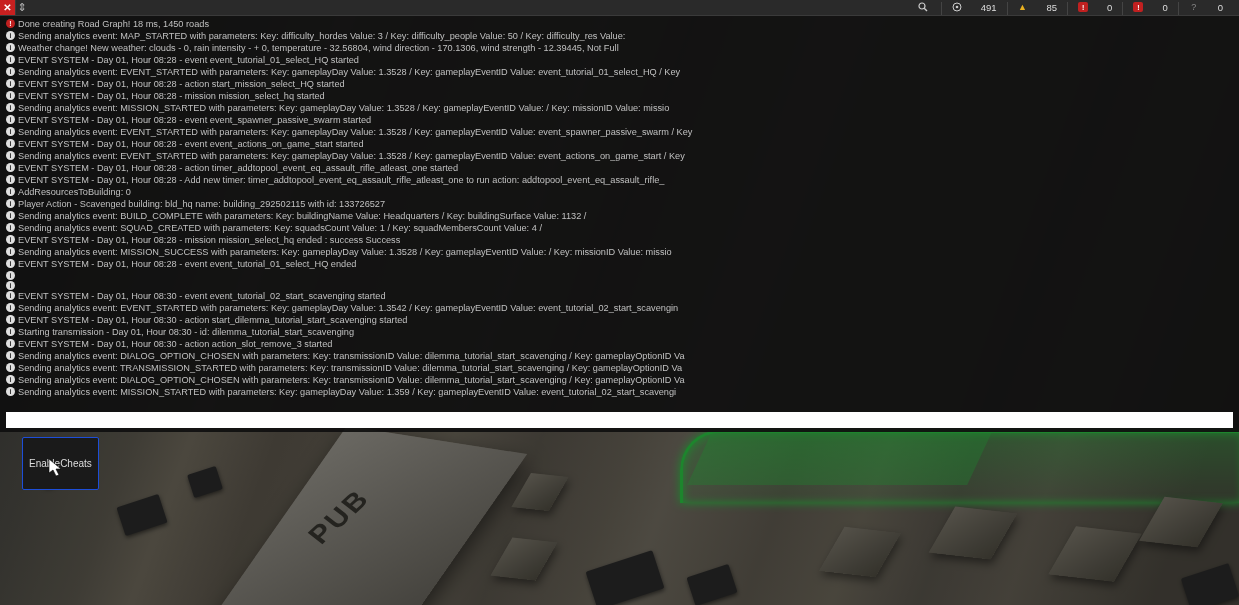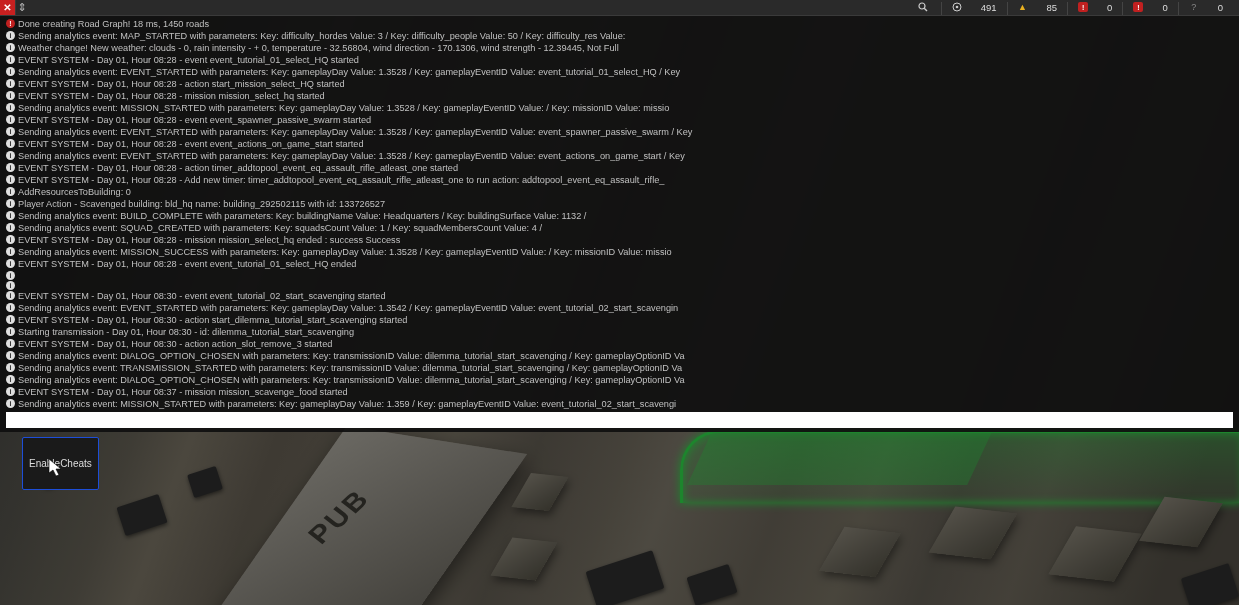--- a/index.html
+++ b/index.html
@@ -240,24 +240,20 @@
       <div class="logline">
         <span class="ic info">i</span>
         <span>Sending analytics event: TRANSMISSION_STARTED with parameters: Key: transmissionID Value: dilemma_tutorial_start_scavenging / Key: gameplayOptionID Va</span>
       </div>
       <div class="logline">
         <span class="ic info">i</span>
         <span>Sending analytics event: DIALOG_OPTION_CHOSEN with parameters: Key: transmissionID Value: dilemma_tutorial_start_scavenging / Key: gameplayOptionID Va</span>
       </div>
       <div class="logline">
         <span class="ic info">i</span>
-        <span>EVENT SYSTEM - Day 01, Hour 08:37 - mission mission_scavenge_food started</span>
-      </div>
-      <div class="logline">
-        <span class="ic info">i</span>
         <span>Sending analytics event: MISSION_STARTED with parameters: Key: gameplayDay Value: 1.359 / Key: gameplayEventID Value: event_tutorial_02_start_scavengi</span>
       </div>
     </div>
   <input id="consoleInput" type="text" value="" style="">
 </div>
 
 <div id="statusbar">
   <div class="stat" style="border-left:none;">
     <span class="sic">
       <svg width="10" height="10" viewBox="0 0 10 10">

